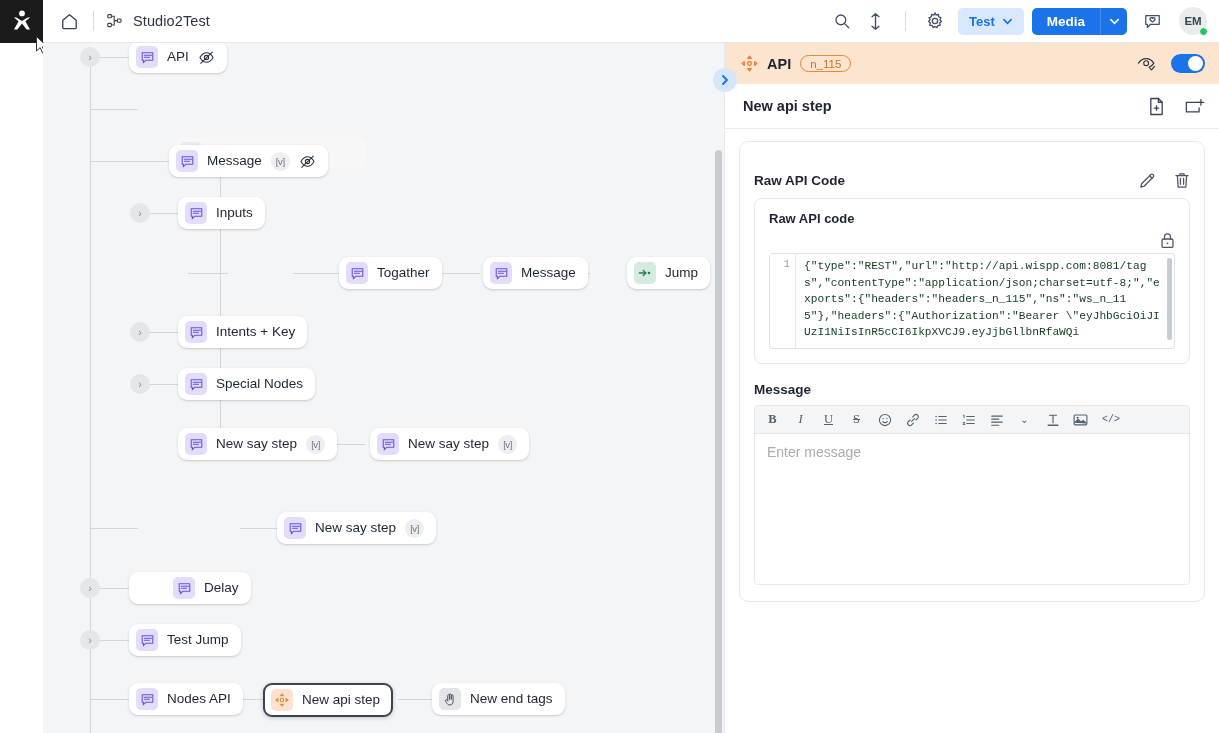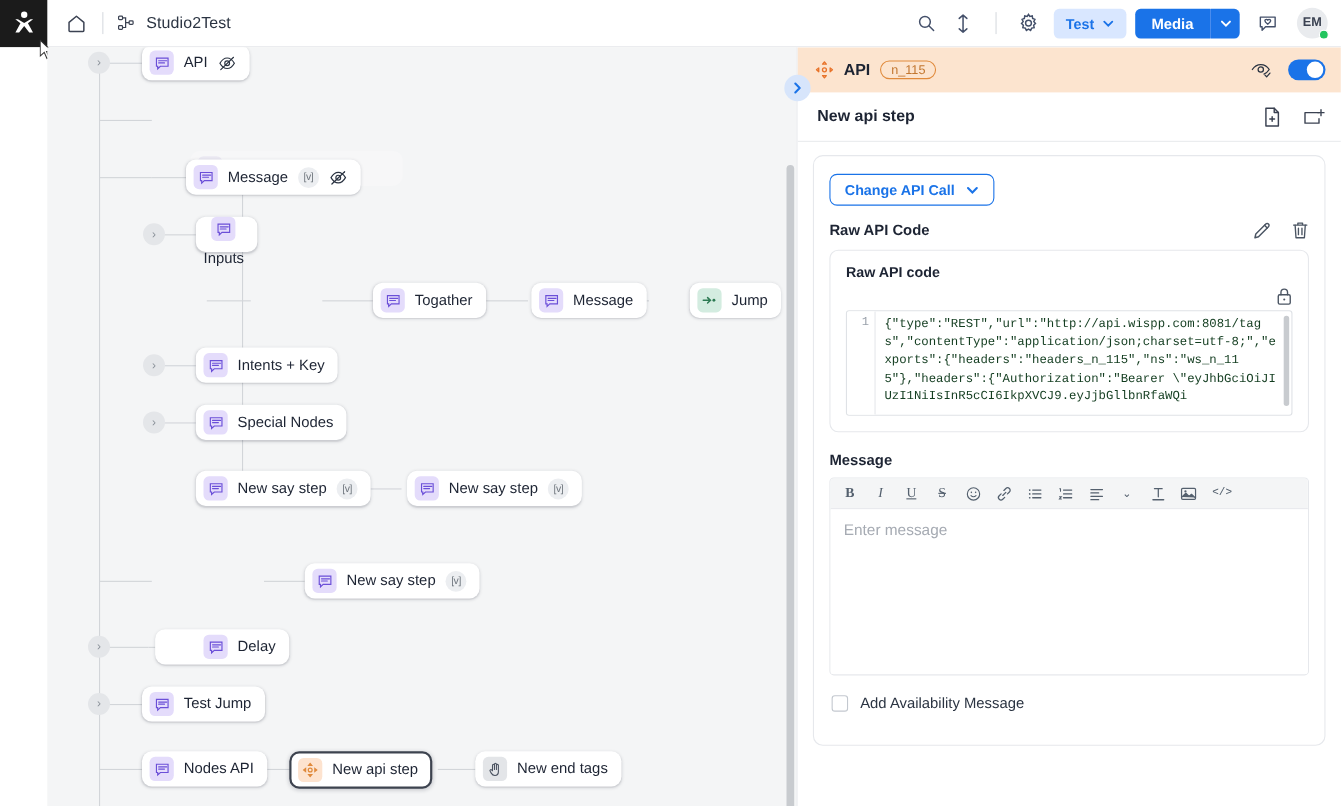--- a/index.html
+++ b/index.html
@@ -349,21 +349,21 @@
       <span class="badge-v">[v]</span>
       <span class="eye-off">
         <svg width="17" height="17" viewBox="0 0 22 22" fill="none" stroke="#2b3442" stroke-width="1.4" stroke-linecap="round">
           <path d="M2.5 11 C5 6.6 8 4.8 11 4.8 C14 4.8 17 6.6 19.5 11 C17 15.4 14 17.2 11 17.2 C8 17.2 5 15.4 2.5 11Z"></path>
           <circle cx="11" cy="11" r="2.8"></circle>
             <path d="M3.5 18.5 L18.5 4"></path>
         </svg>
       </span>
     </div>
 
-    <div class="node" style="left:135px; top:154px;flex-direction:column;">
+    <div class="node" style="left:135px; top:154px;">
       <span class="node-icon">
         <svg width="13" height="13" viewBox="0 0 16 16" fill="none" stroke="#6b4fd8" stroke-width="1.3" stroke-linecap="round">
           <path d="M1.5 2.2 h13 v9.2 h-8.6 l-3 2.8 v-2.8 h-1.4 Z"></path>
             <path d="M4 5.2 h9 M4 7.6 h6.5"></path>
         </svg>
       </span>
       <span class="node-label">Inputs</span>
     </div>
 
 
@@ -444,21 +444,21 @@
       <span class="node-icon">
         <svg width="13" height="13" viewBox="0 0 16 16" fill="none" stroke="#6b4fd8" stroke-width="1.3" stroke-linecap="round">
           <path d="M1.5 2.2 h13 v9.2 h-8.6 l-3 2.8 v-2.8 h-1.4 Z"></path>
             <path d="M4 5.2 h9 M4 7.6 h6.5"></path>
         </svg>
       </span>
       <span class="node-label">New say step</span>
       <span class="badge-v">[v]</span>
     </div>
 
-    <div class="node" style="left:98px; top:529px;padding-left:44px;">
+    <div class="node" style="left:86px; top:529px;padding-left:44px;">
       <span class="node-icon">
         <svg width="13" height="13" viewBox="0 0 16 16" fill="none" stroke="#6b4fd8" stroke-width="1.3" stroke-linecap="round">
           <path d="M1.5 2.2 h13 v9.2 h-8.6 l-3 2.8 v-2.8 h-1.4 Z"></path>
             <path d="M4 5.2 h9 M4 7.6 h6.5"></path>
         </svg>
       </span>
       <span class="node-label">Delay</span>
     </div>
 
     <div class="node" style="left:86px; top:581px;">
@@ -549,26 +549,20 @@
             <path d="M15.5 4.5 H1.5 V15 H15.5 V10.5"></path>
               <path d="M17.5 1.5 V7.5 M14.5 4.5 H20.5"></path>
           </svg>
         </span>
       </div>
     </div>
 
     <div class="panel-body">
       <div class="card">
 
-        <button class="btn-outline">
-          <span>Change API Call</span>
-          <svg width="12" height="12" viewBox="0 0 12 12" fill="none" stroke="#1a73e8" stroke-width="1.9" stroke-linecap="round">
-              <path d="M2 4 L6 8 L10 4"></path>
-            </svg>
-        </button>
 
         <div class="row-between" style="margin-top:14px;">
           <span class="section-title">Raw API Code</span>
           <span class="icons">
             <span>
               <svg width="17" height="17" viewBox="0 0 18 18" fill="none" stroke="#4b5563" stroke-width="1.4" stroke-linejoin="round" stroke-linecap="round">
                 <path d="M2 16 L2.8 12.4 L12.4 2.8 a1.8 1.8 0 0 1 2.6 2.6 L5.4 15 Z"></path>
                   <path d="M11.2 4 L13.8 6.6"></path>
               </svg>
             </span>
@@ -653,22 +647,18 @@
                   <rect x="1.2" y="1.6" width="13.6" height="10.6" rx="1.2"></rect>
                   <path d="M1.6 10 L5.4 6.4 L8.6 9.4 L10.8 7.4 L14.4 10.6" fill="#54606e"></path>
                   <circle cx="5" cy="4.6" r="1.1" fill="#54606e" stroke="none"></circle>
                 </svg>
             </span>
             <span class="tb-btn" style="font-family:'Liberation Mono',monospace;font-size:10px;width:22px;">&lt;/&gt;</span>
           </div>
           <div class="editor-area">Enter message</div>
         </div>
 
-        <div class="avail-row">
-          <span class="cb"></span>
-          <span class="avail-label">Add Availability Message</span>
-        </div>
       </div>
     </div>
 
   </div>
 
 </div>
 
 </body></html>

